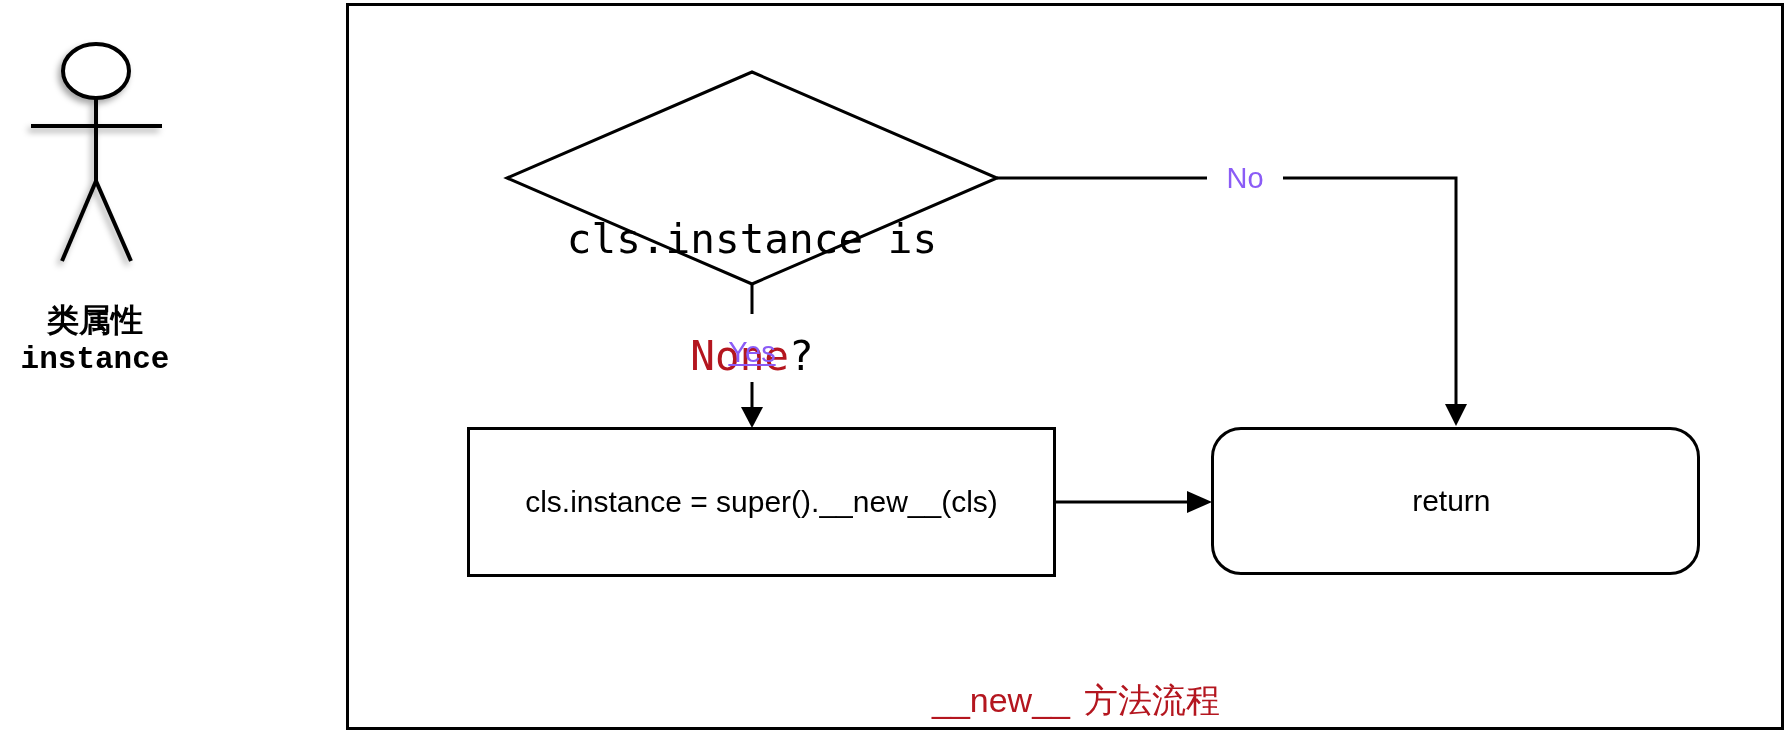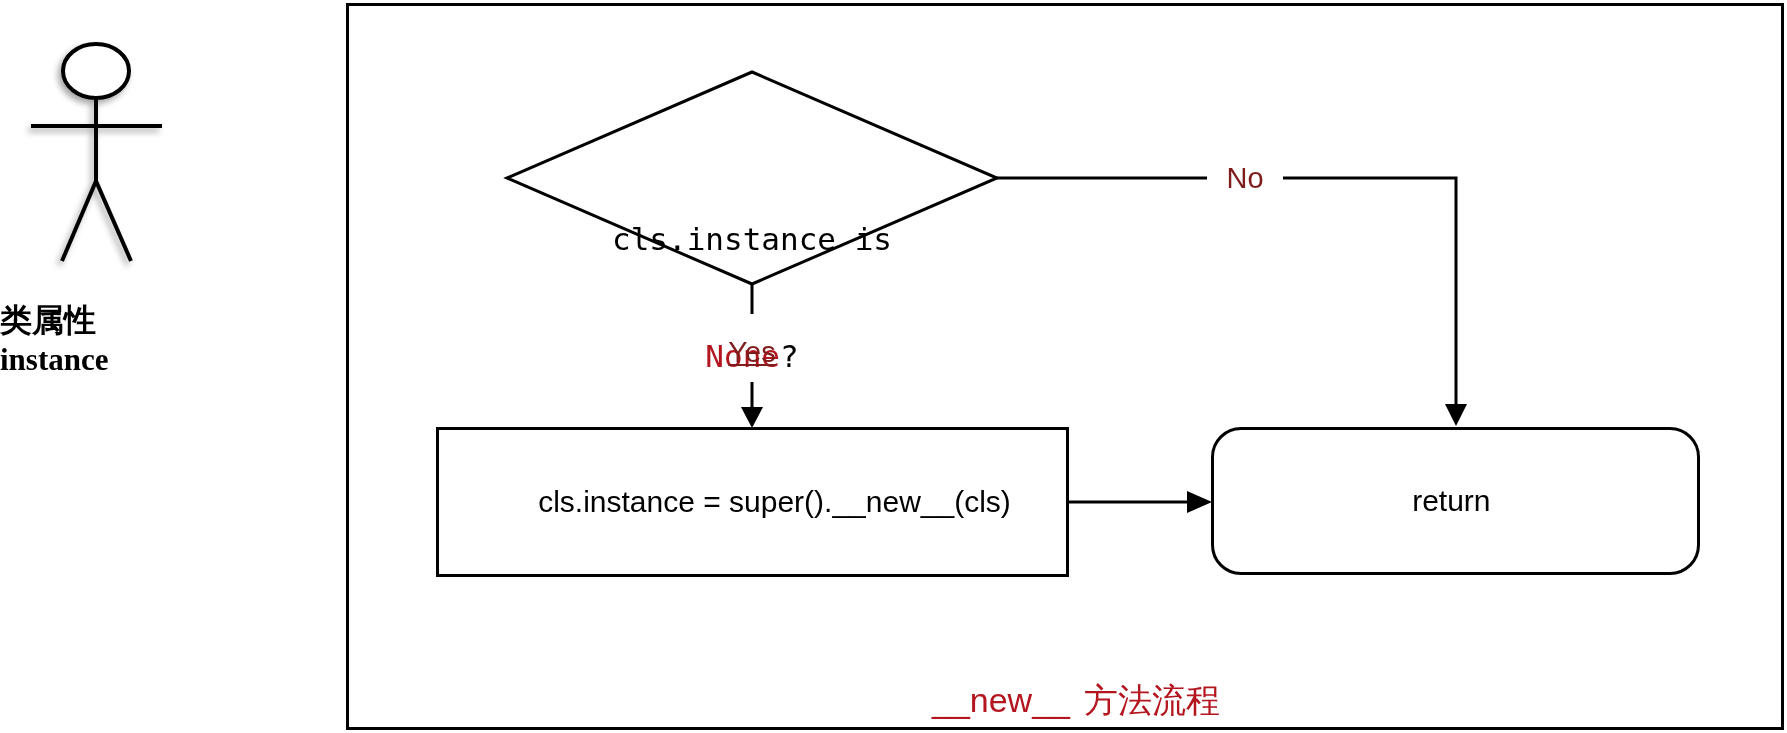--- a/index.html
+++ b/index.html
@@ -25,67 +25,68 @@
     left: 346px; top: 3px;
     width: 1432px; height: 721px;
     border: 3px solid #000;
     background: transparent;
   }
   
   .actor-label {
     position: absolute;
     left: 0px; top: 300px;
     width: 190px;
+    text-align: center;
     color: #000;
   }
   .actor-title {
     font-size: 32px;
     font-weight: bold;
     line-height: 40px;
   }
   .actor-subtitle {
-    font-family: Liberation Serif, serif;
+    font-family: Liberation Mono, monospace;
     font-size: 31px;
     font-weight: bold;
     line-height: 40px;
   }
   
   .decision-text {
     position: absolute;
     left: 552px; top: 142px;
     width: 400px;
     text-align: center;
     font-family: "DejaVu Sans Mono", "Liberation Mono", monospace;
-    font-size: 31px;
+    font-size: 41px;
     line-height: 39px;
     color: #000;
     white-space: pre;
   }
   
   .branch-label {
     position: absolute;
     font-size: 29px;
-    color: #7f1d1d;
+    color: #8b5cf6;
     text-align: center;
   }
   .branch-label.yes { left: 702px; top: 336px; width: 100px; text-decoration: underline; }
   .branch-label.no  { left: 1205px; top: 162px; width: 80px; }
   
   .node {
     position: absolute;
     border: 3px solid #000;
     background: #fff;
     display: flex;
     align-items: center;
     justify-content: center;
     font-size: 30px;
     color: #000;
     white-space: pre;
   }
-  .node.process { left: 436px; top: 427px; width: 583px; height: 144px; padding-left: 44px; }
+  .node.process { left: 467px; top: 427px; width: 583px; height: 144px; }
   .node.return  { left: 1211px; top: 427px; width: 483px; height: 142px; border-radius: 30px; }
   
   .caption {
     position: absolute;
     left: 876px; top: 680px;
     width: 400px;
     text-align: center;
     font-size: 34px;
     line-height: 40px;
   }

